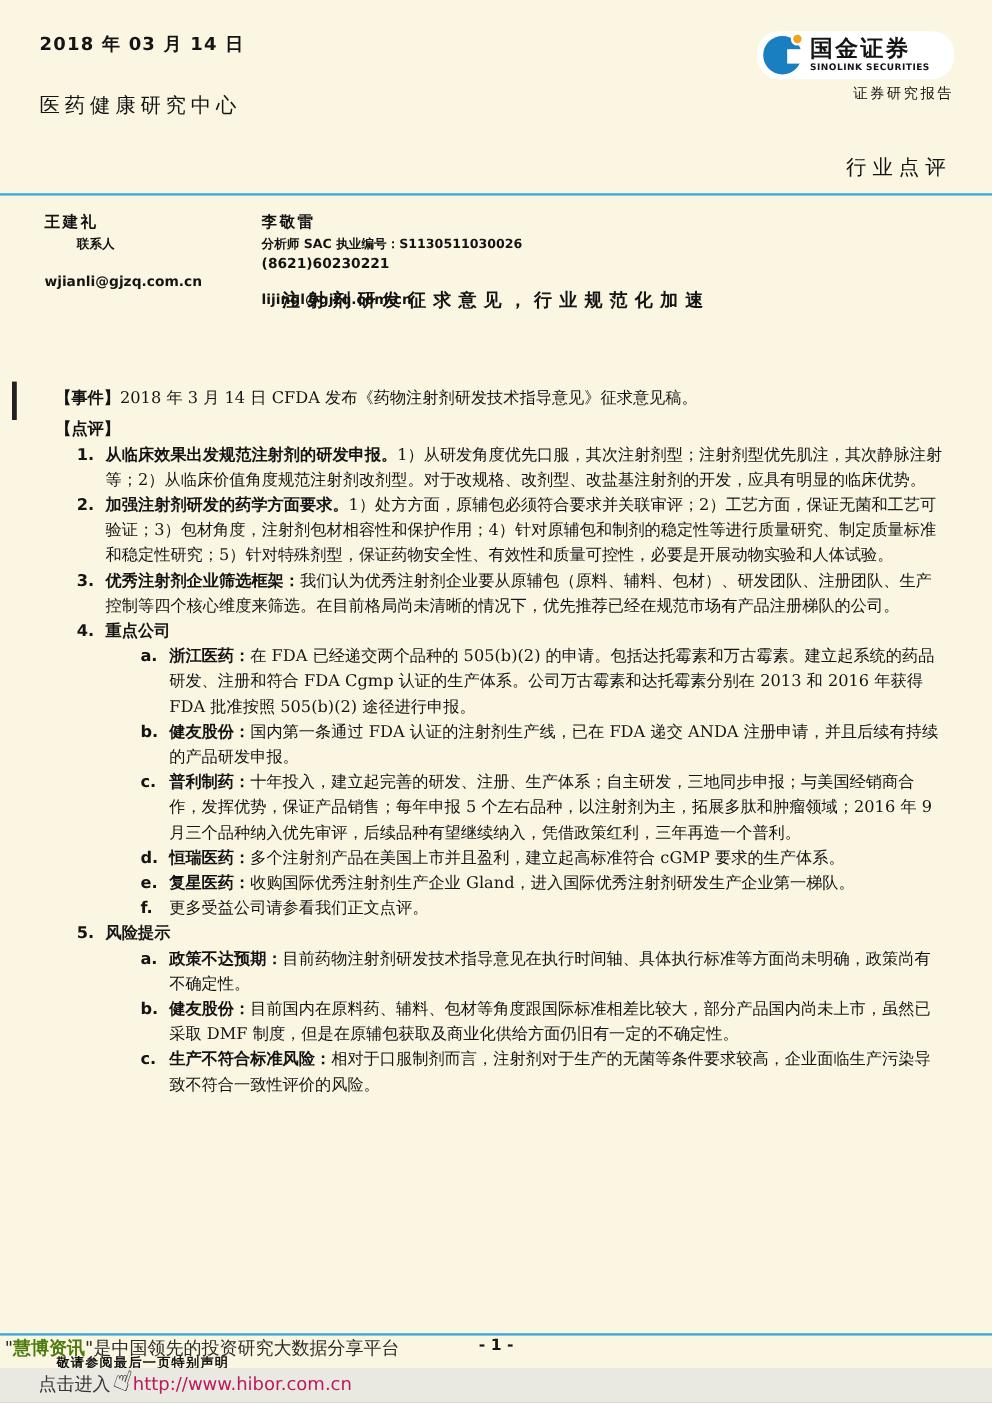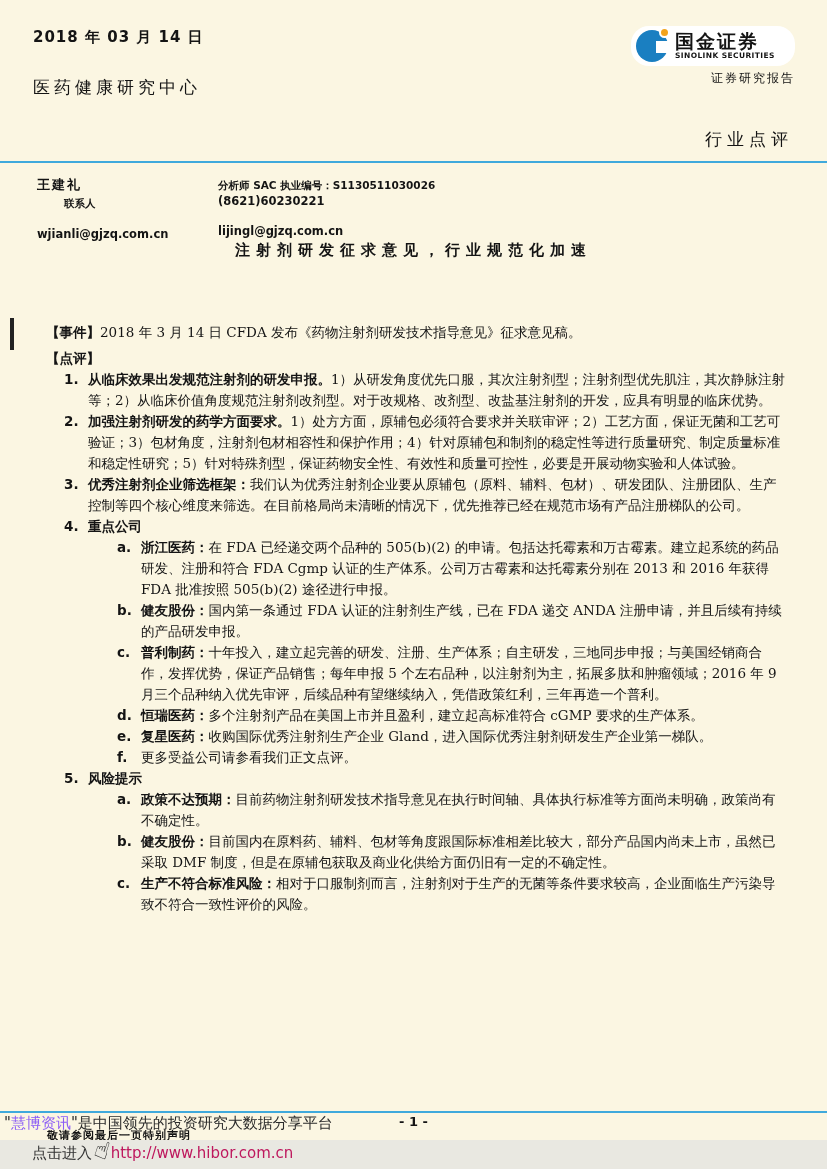--- a/index.html
+++ b/index.html
@@ -88,21 +88,21 @@
   .l2-num { flex:0 0 24px; margin-left:29px; font-family:"DejaVu Sans", sans-serif; font-weight:bold; }
   .l2-body { flex:1; }
   .lead { font-family:"DejaVu Sans", sans-serif; font-weight:bold; }
   .scan-mark { position:absolute; left:10px; top:318px; width:4px; height:32px; background:#222; }
   
   .rule-bottom {
     position:absolute; left:0; top:1111px;
     width:827px; height:2px; background:#3fa9dc;
   }
   .footer-row1 { position:absolute; left:4px; top:1114px; font-size:15px; color:#2b2b2b; white-space:nowrap; }
-  .footer-row1 .hb-brand { color:#8b5cf6; }
+  .footer-row1 .hb-brand { color:#4d7c0f;font-weight:bold; }
   .page-num { position:absolute; left:0; top:1114px; width:827px; text-align:center; font-size:13px; font-weight:bold; }
   .footer-row2 {
     position:absolute; left:47px; top:1128px;
     font-family:"DejaVu Serif", serif;
     font-size:11px; font-weight:bold; letter-spacing:1px;
   }
   .footer-strip {
     position:absolute; left:0; top:1140px;
     width:827px; height:29px; background:#e9e8e1;
   }
@@ -145,20 +145,21 @@
 
   <div class="rule-top"></div>
 
   <div class="analysts">
     <div class="analyst-col1">
       <div class="analyst-name">王建礼</div>
       <div class="analyst-role">联系人</div>
       <div class="analyst-email">wjianli@gjzq.com.cn</div>
     </div>
     <div class="analyst-col2">
+      <div class="analyst-name">李敬雷</div>
       <div class="analyst-cert">分析师 SAC 执业编号：S1130511030026</div>
       <div class="analyst-phone">(8621)60230221</div>
       <div class="analyst-email">lijingl@gjzq.com.cn</div>
     </div>
   </div>
 
   <div class="doc-title">注射剂研发征求意见，行业规范化加速</div>
 
   <div class="scan-mark"></div>
 

